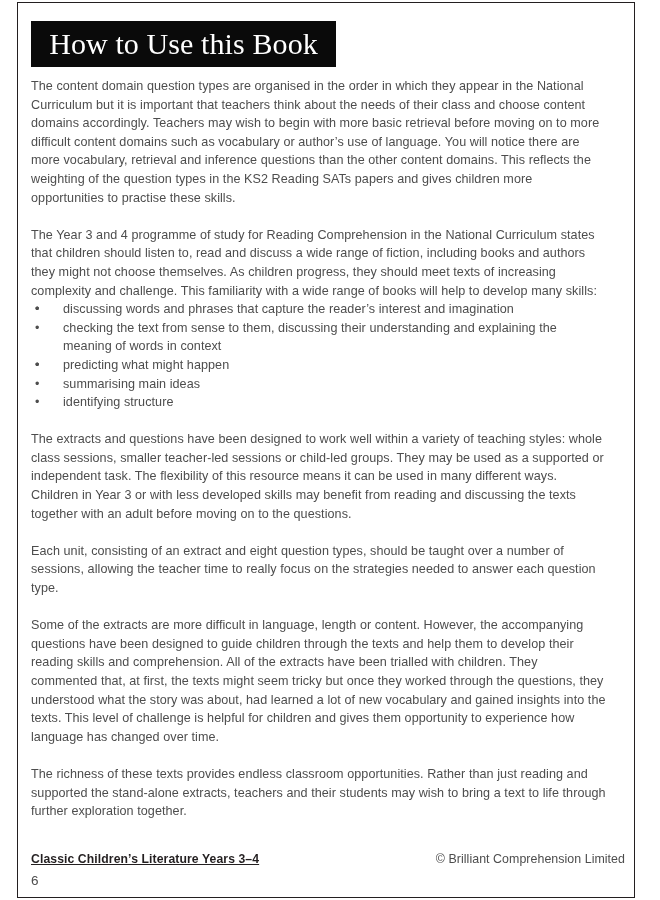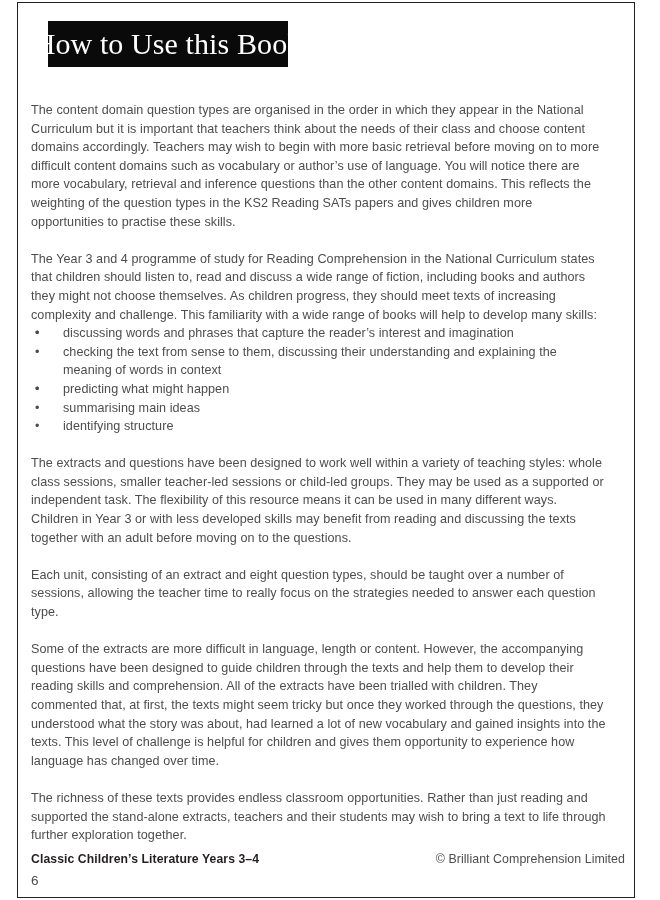--- a/index.html
+++ b/index.html
@@ -25,23 +25,23 @@
     border-left: 1.4px solid #231f20;
     border-right: 1.4px solid #231f20;
     border-top: 1.4px solid #231f20;
     border-bottom: 1.4px solid #231f20;
     background: #ffffff;
   }
 
   
   #title-banner {
     position: absolute;
-    left: 30px;
+    left: 13px;
     top: 18px;
-    width: 240px;
+    width: 305px;
     height: 46px;
     background: #0a0a0a;
     display: flex;
     align-items: center;
     justify-content: center;
     box-sizing: border-box;
   }
   #title-banner .title-text {
     color: #ffffff;
     font-family: "Liberation Serif", "DejaVu Serif", serif;
@@ -49,21 +49,21 @@
     line-height: 30px;
     letter-spacing: 0.1px;
     white-space: nowrap;
     font-weight: 400;
   }
 
   
   #content {
     position: absolute;
     left: 13px;
-    top: 98px;
+    top: 74px;
     width: 576px;
   }
 
   .para {
     color: #4d4d4d;
     font-size: 12.6px;
     line-height: 18.6px;
     margin: 0 0 18.6px 0;
     letter-spacing: 0.06px;
     text-align: left;
@@ -111,20 +111,21 @@
   #footer-book-title {
     position: absolute;
     left: 0;
     top: 0;
     color: #231f20;
     font-size: 12.2px;
     font-weight: bold;
     line-height: 16px;
     letter-spacing: 0.1px;
     white-space: nowrap;
+    text-decoration: underline;
   }
   #footer-copyright {
     position: absolute;
     right: 6px;
     top: 0;
     color: #4d4d4d;
     font-size: 12.4px;
     line-height: 16px;
     letter-spacing: 0.05px;
     white-space: nowrap;

